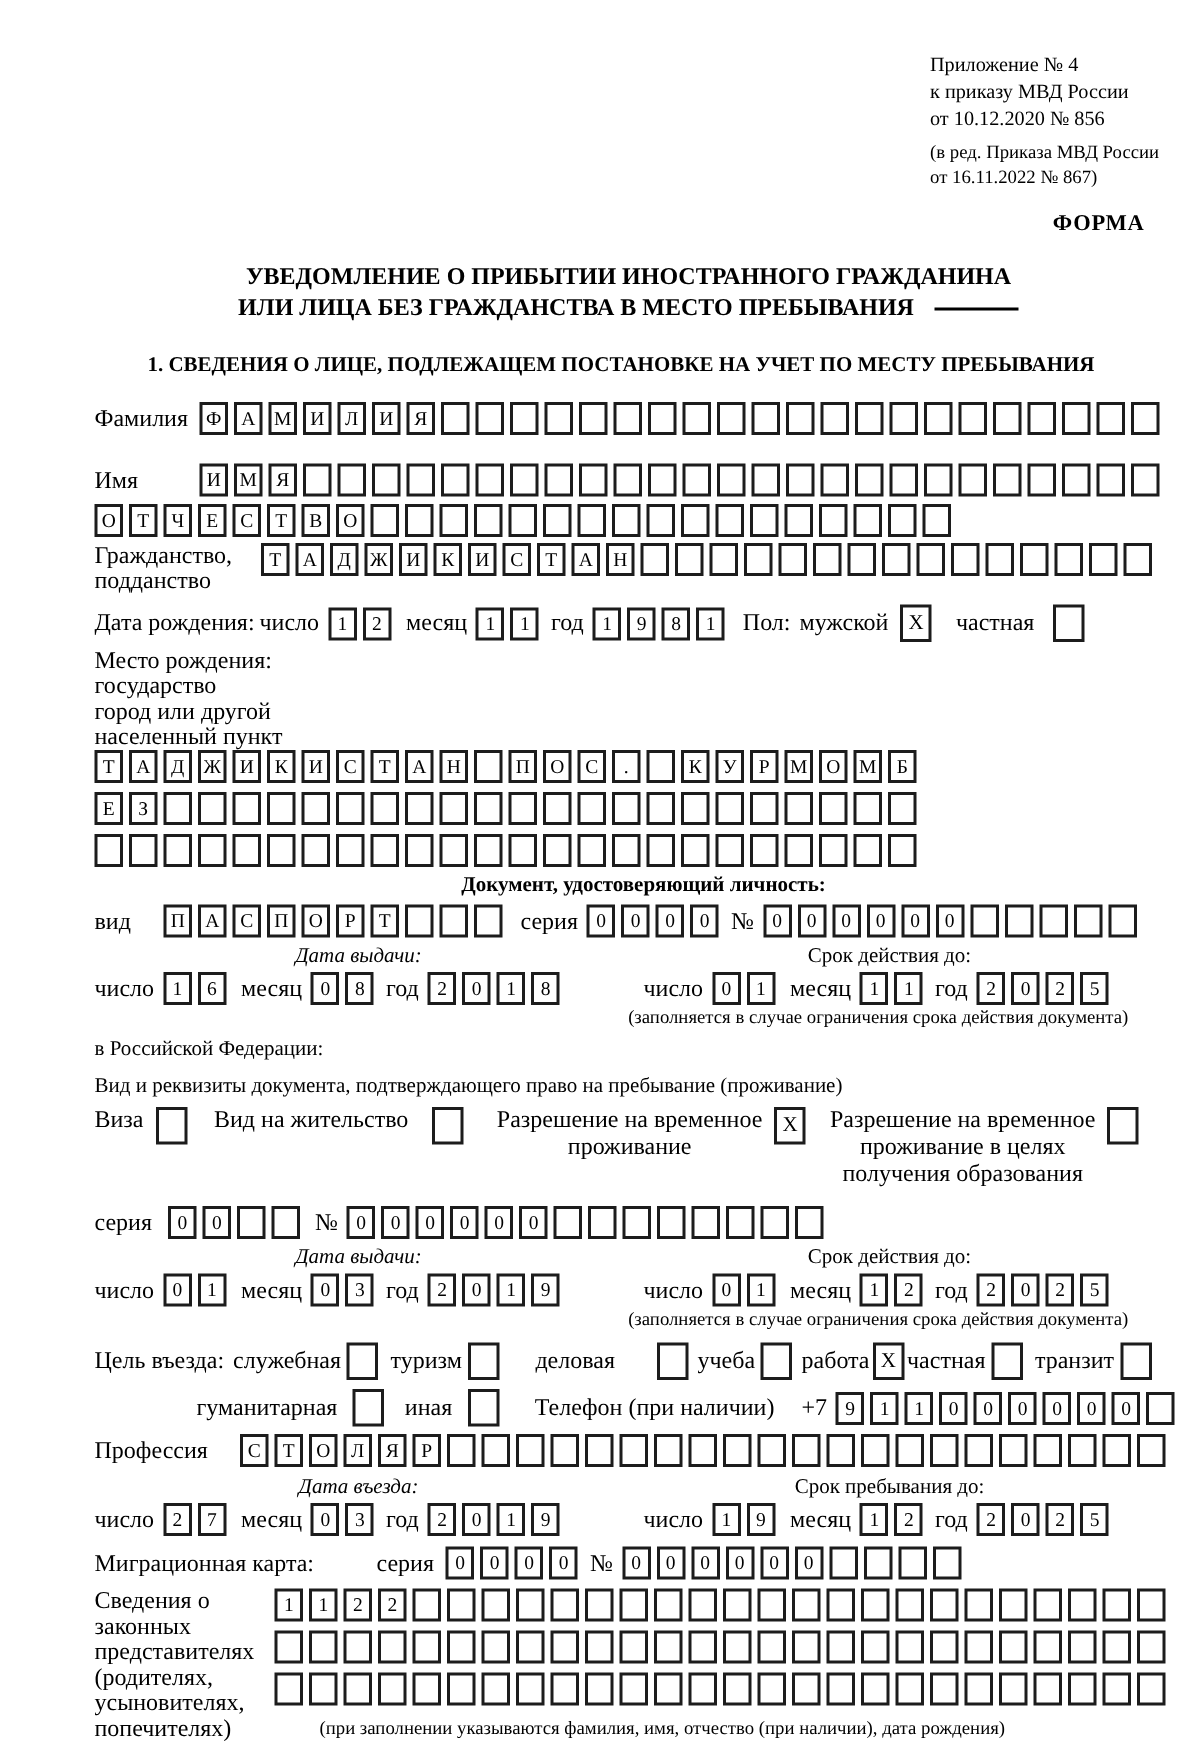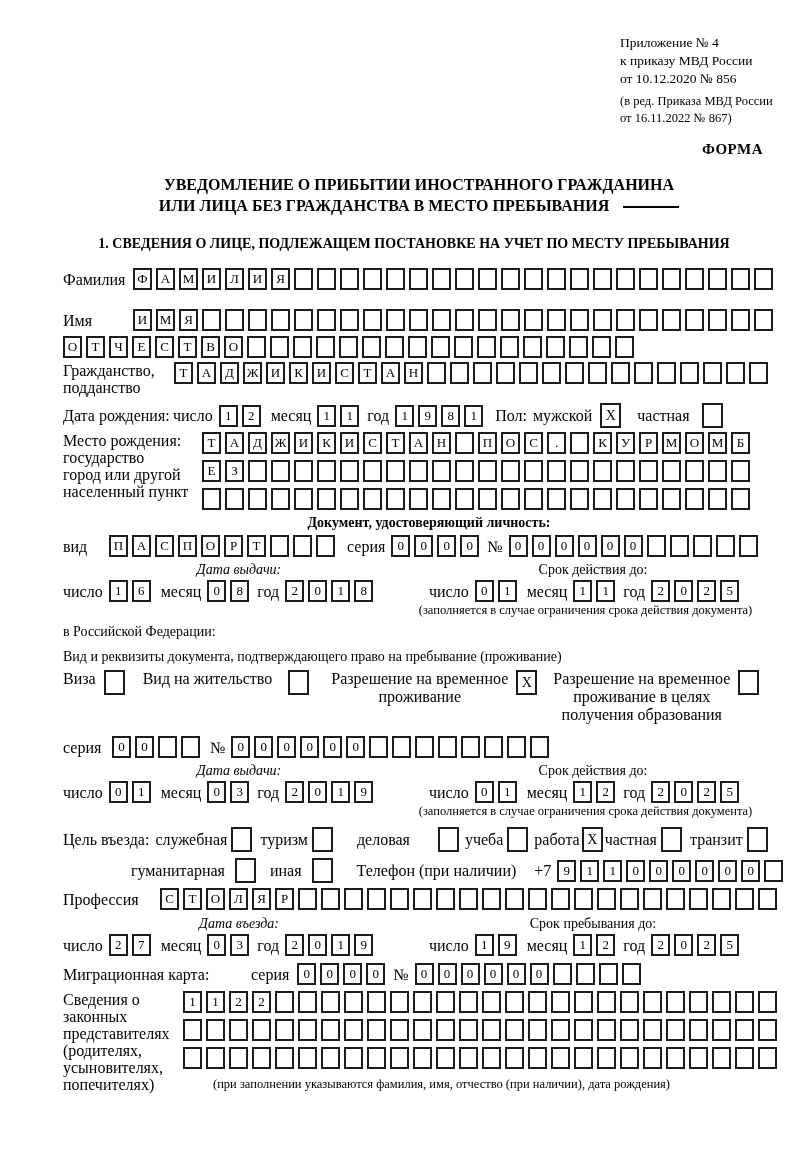--- a/index.html
+++ b/index.html
@@ -218,21 +218,21 @@
           <span class="cb">1</span>
         </span>
     </div>
     <span class="lbl" style="margin-left:12px;">Пол:</span>
     <span class="lbl" style="margin-left:6px;">мужской</span>
     <span class="cb cbx" style="margin-left:8px;">X</span>
     <span class="lbl" style="margin-left:16px;">частная</span>
     <span class="cb cbx" style="margin-left:12px;"></span>
   </div>
 
-  <div class="row top" style="margin-top:4px;">
+  <div class="row top" style="margin-top:4px;flex-direction:column;">
     <span class="lbl ml" style="width:139px;">Место рождения:
 государство
 город или другой
 населенный пункт</span>
     <div class="stack">
       <span class="cells">
           <span class="cb">Т</span>
           <span class="cb">А</span>
           <span class="cb">Д</span>
           <span class="cb">Ж</span>

